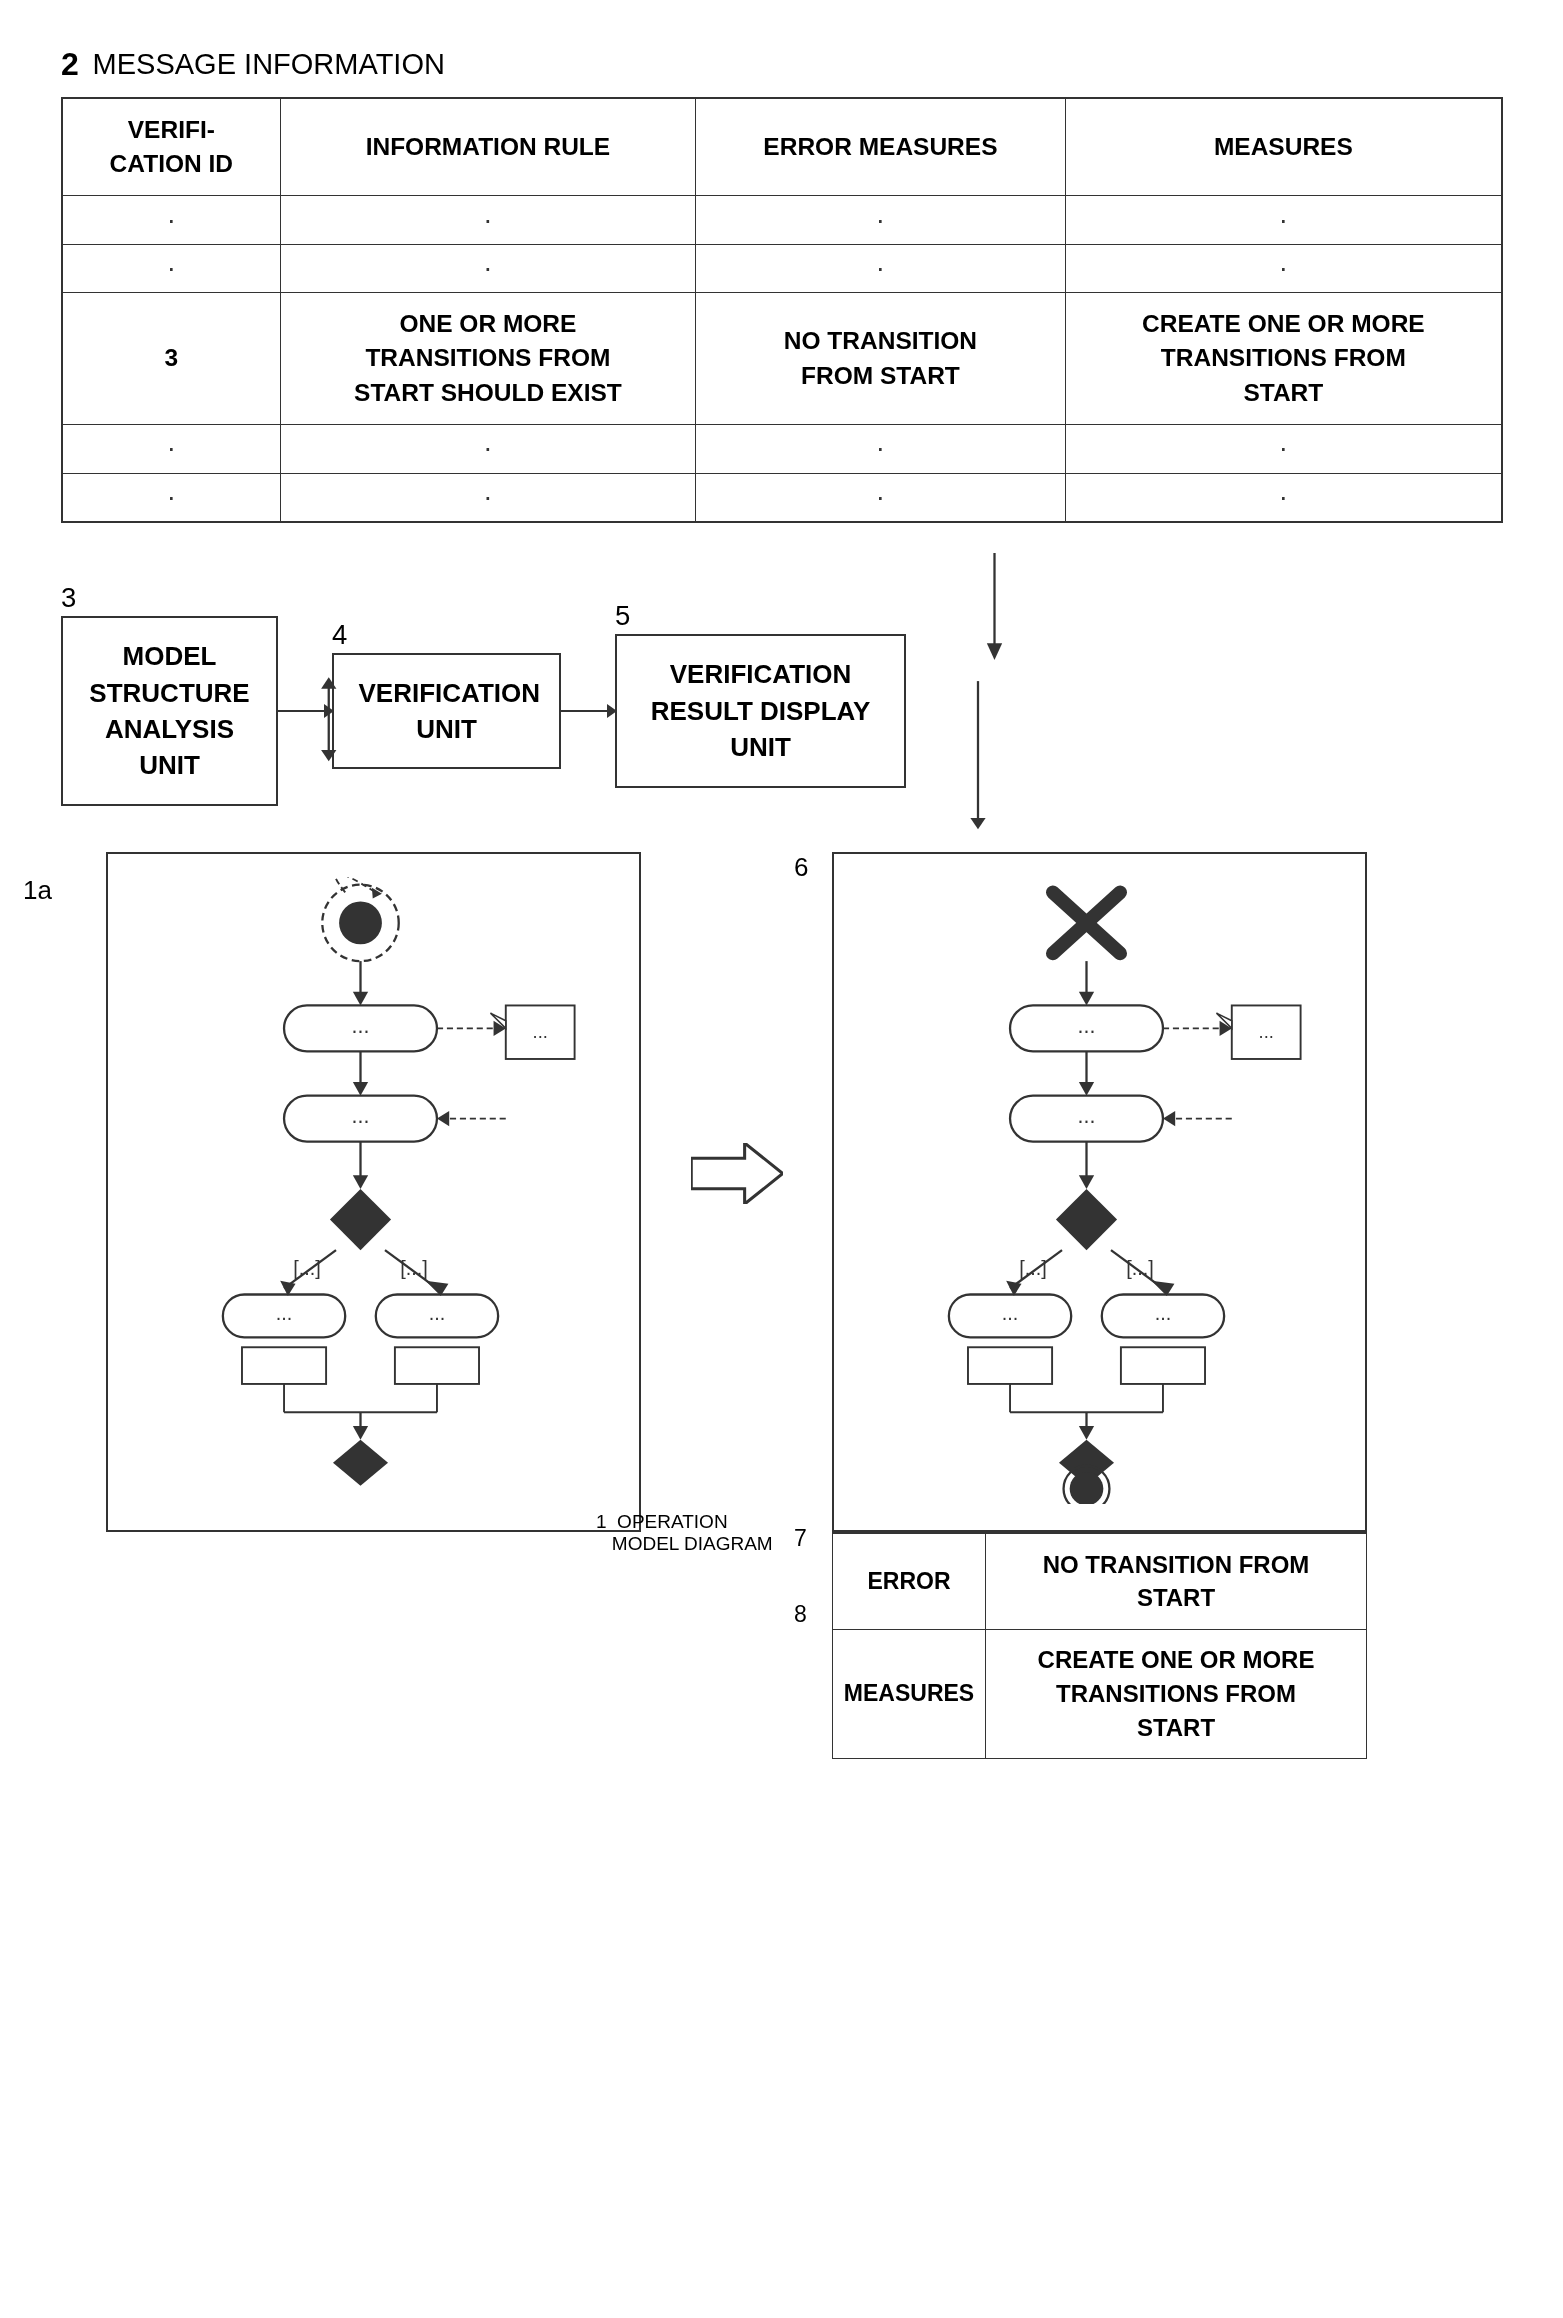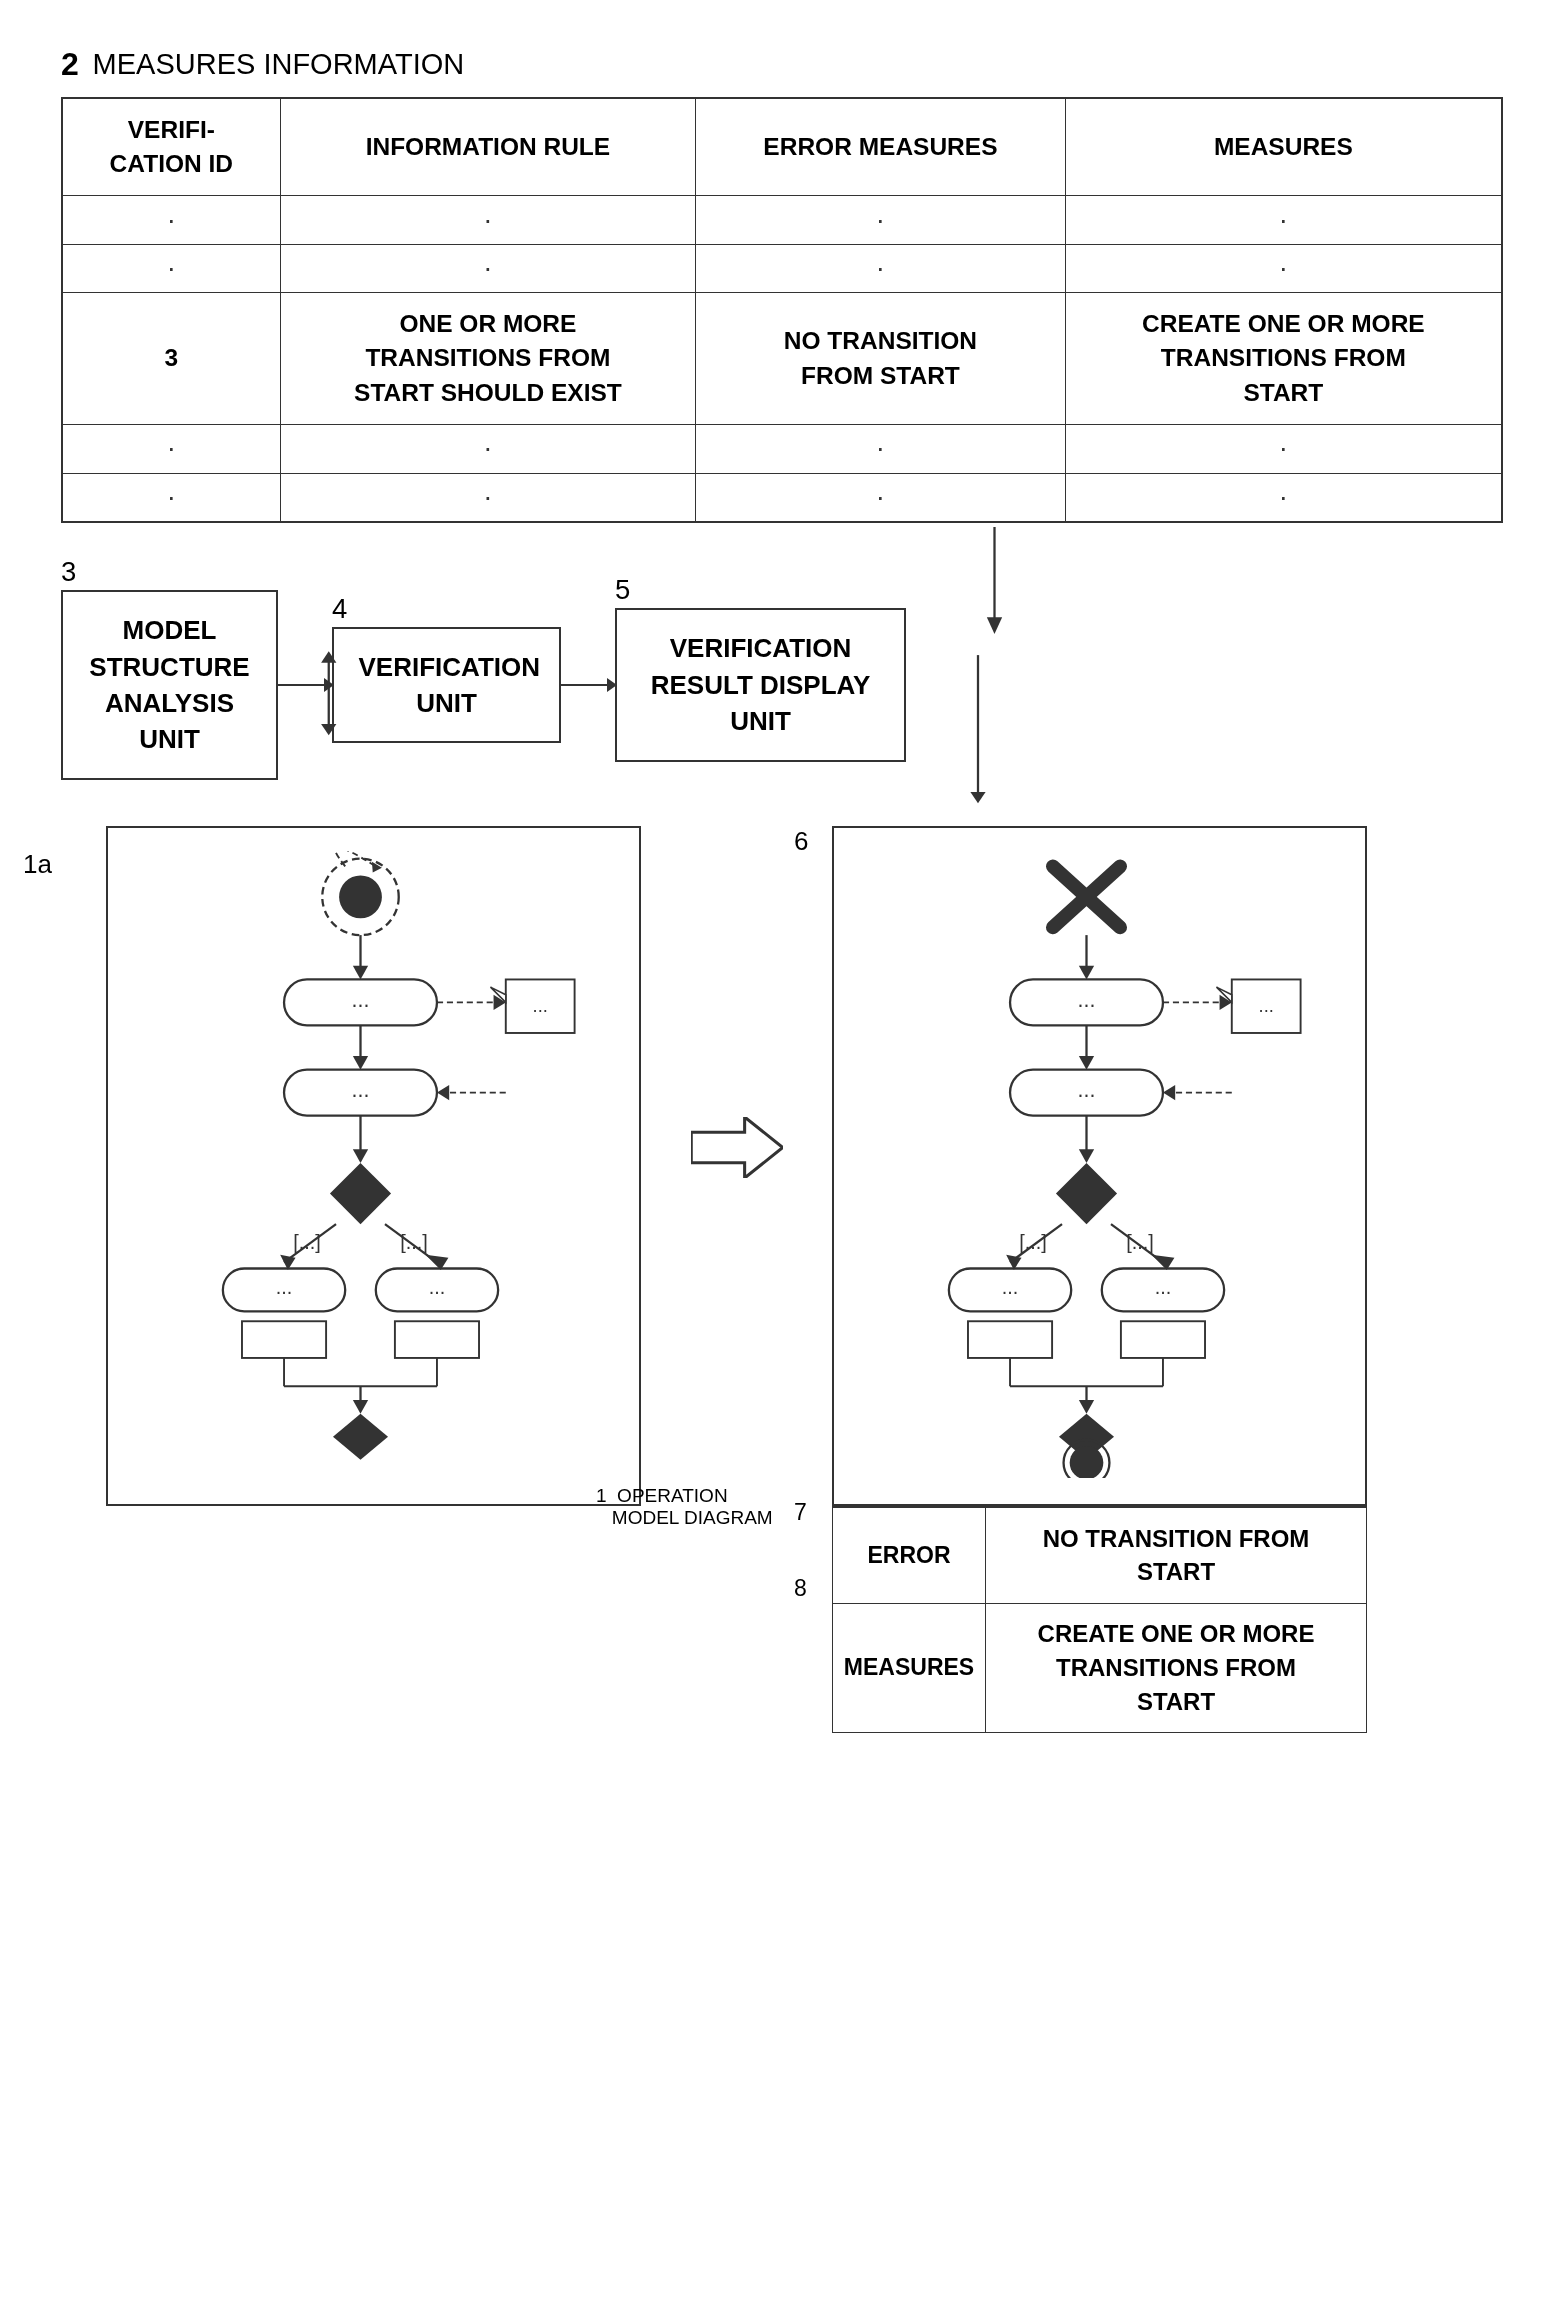--- a/index.html
+++ b/index.html
@@ -31,21 +31,21 @@
     }
     .section-num {
       font-size: 32px;
       font-weight: bold;
     }
 
     .measures-table {
       width: 100%;
       border-collapse: collapse;
       border: 2.3px solid #333;
-      margin-bottom: 67px;
+      margin-bottom: 93px;
     }
     .measures-table th, .measures-table td {
       border: 1.5px solid #333;
       padding: 13.8px 17px;
       text-align: center;
       font-size: 24.5px;
       vertical-align: middle;
       line-height: 1.4;
     }
     .measures-table th {
@@ -174,21 +174,21 @@
     .lower-section {
       position: relative;
     }
   </style>
 </head>
 <body>
 <div class="page">
 
   <div class="section-label">
     <span class="section-num">2</span>
-    <span>MEASURES INFORMATION</span>
+    <span>MESSAGE INFORMATION</span>
   </div>
 
   <table class="measures-table">
     <thead>
       <tr>
         <th>VERIFI-<br>CATION ID</th>
         <th>INFORMATION RULE</th>
         <th>ERROR MEASURES</th>
         <th>MEASURES</th>
       </tr>

